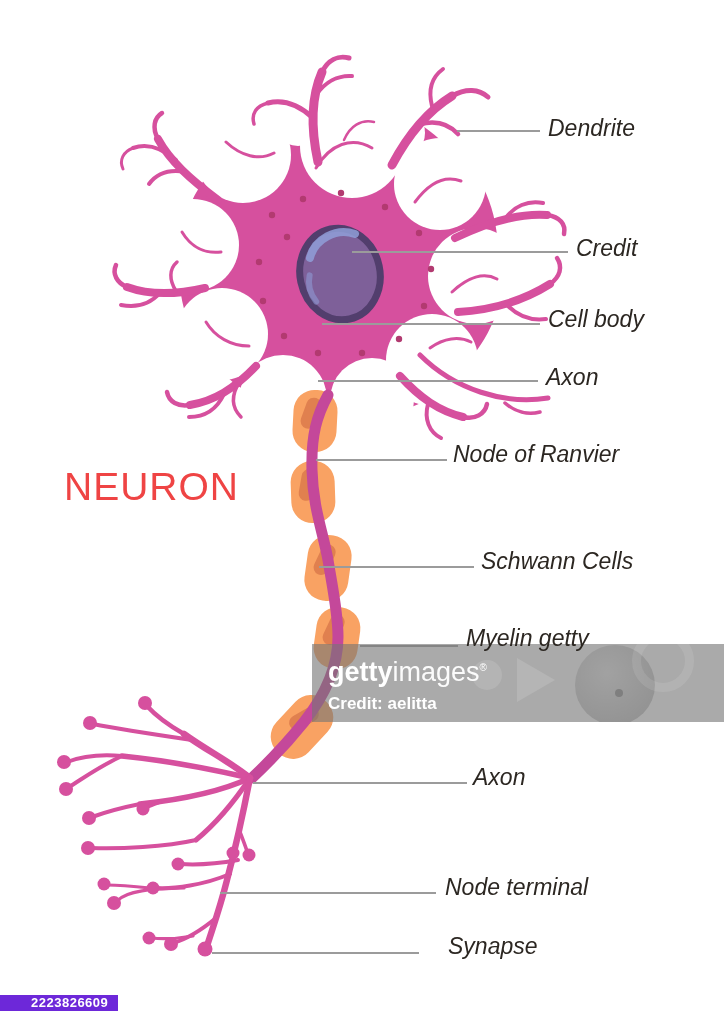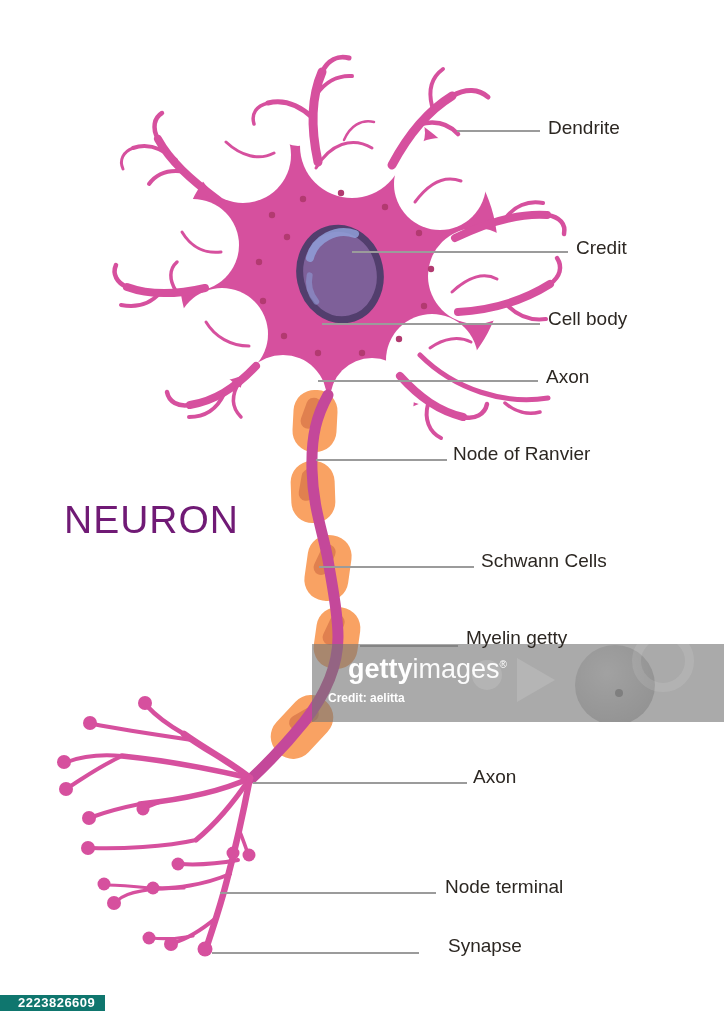--- a/index.html
+++ b/index.html
@@ -14,52 +14,52 @@
   .s-axon{stroke:var(--axon-pink);fill:none;stroke-linecap:round}
   .f-white{fill:#ffffff}
   .f-myelin{fill:var(--myelin-orange)}
   .f-myelin-in{fill:var(--myelin-inner)}
   .f-dot{fill:var(--dot-red)}
   .f-nuc{fill:var(--nucleus-fill);stroke:var(--nucleus-stroke);stroke-width:7}
   .s-nuc-hi{stroke:var(--nucleus-highlight);fill:none;stroke-linecap:round}
   .leader{stroke:var(--leader-line);stroke-width:2;fill:none}
 
   .lbl{
-    position:absolute;z-index:3;font-size:19px;line-height:32px;
-    color:var(--label-text);white-space:nowrap;
+    position:absolute;z-index:3;font-size:23px;line-height:32px;
+    color:var(--label-text);white-space:nowrap;font-style:italic;
   }
   .title{
-    position:absolute;left:64px;top:498px;z-index:3;
-    font-size:39px;line-height:44px;letter-spacing:1px;color:#701a75;font-weight:500;
+    position:absolute;left:64px;top:465px;z-index:3;
+    font-size:39px;line-height:44px;letter-spacing:1px;color:#ef4444;font-weight:500;
   }
   .wm-bar{
     position:absolute;left:312px;top:644px;width:412px;height:78px;z-index:2;
     background:rgba(118,118,118,0.62);overflow:hidden;
   }
   .wm-shape{position:absolute;}
   .wm-circle-sm{left:160px;top:16px;width:30px;height:30px;border-radius:50%;
     background:rgba(255,255,255,0.12);}
   .wm-triangle{left:205px;top:14px;width:0;height:0;
     border-top:22px solid transparent;border-bottom:22px solid transparent;
     border-left:38px solid rgba(255,255,255,0.13);}
   .wm-sphere{left:263px;top:1px;width:80px;height:80px;border-radius:50%;
     background:radial-gradient(circle at 40% 35%, rgba(0,0,0,0.05), rgba(0,0,0,0.16));}
   .wm-sphere-dot{left:303px;top:45px;width:8px;height:8px;border-radius:50%;
     background:rgba(0,0,0,0.18);}
   .wm-ring{left:320px;top:-14px;width:44px;height:44px;border-radius:50%;
     border:9px solid rgba(255,255,255,0.10);background:transparent;}
   .wm-text{position:absolute;left:328px;top:649px;z-index:4;color:var(--watermark-text);}
-  .wm-brand{font-size:27px;line-height:32px;margin-left:20px;}
+  .wm-brand{font-size:27px;line-height:38px;}
   .wm-brand .b{font-weight:700}
   .wm-brand .lgt{font-weight:400;opacity:.96}
   .wm-reg{font-size:10px;vertical-align:super}
-  .wm-credit{font-size:12px;line-height:20px;font-weight:700;margin-top:3px;}
+  .wm-credit{font-size:17px;line-height:20px;font-weight:700;margin-top:3px;}
   .idbadge{
-    position:absolute;left:0;top:995px;z-index:5;background:#0f766e;color:#ffffff;
-    font-size:13px;font-weight:700;line-height:16px;padding:0 10px 0 18px;letter-spacing:.5px;
+    position:absolute;left:0;top:995px;z-index:5;background:#6d28d9;color:#ffffff;
+    font-size:13px;font-weight:700;line-height:16px;padding:0 10px 0 31px;letter-spacing:.5px;
   }
 </style>
 </head>
 <body>
 
 <div id="stage">
 
   <svg width="724" height="1024" viewBox="0 0 724 1024">
 
     <g>

